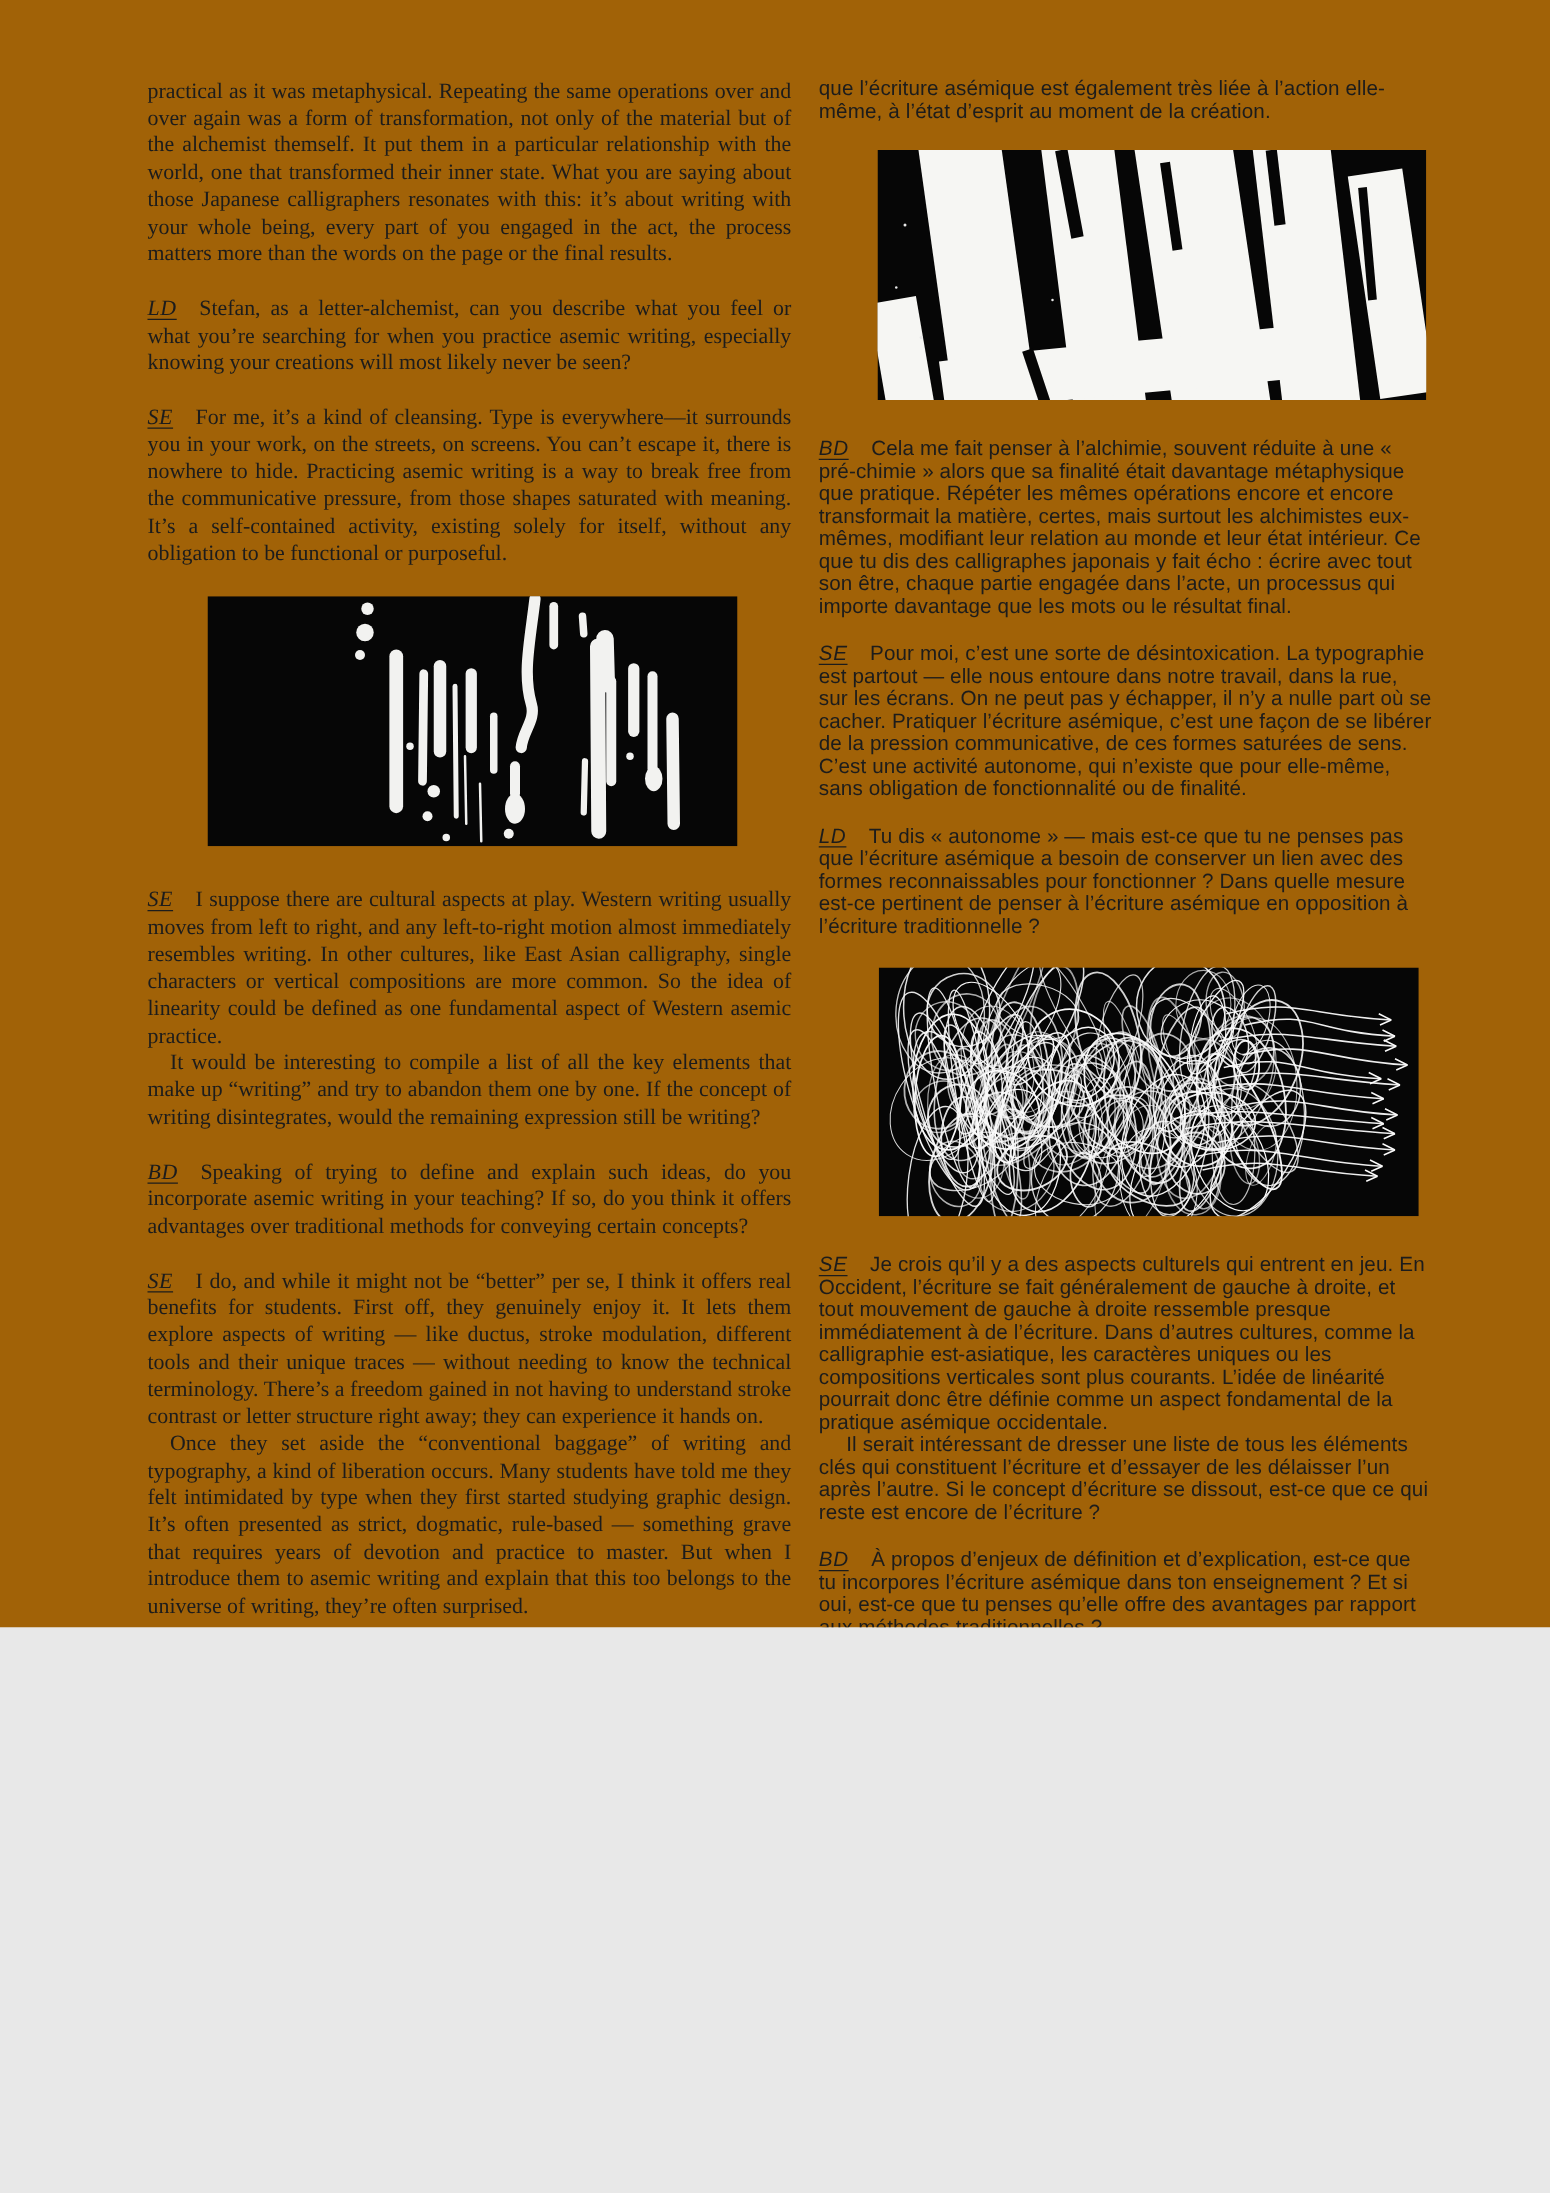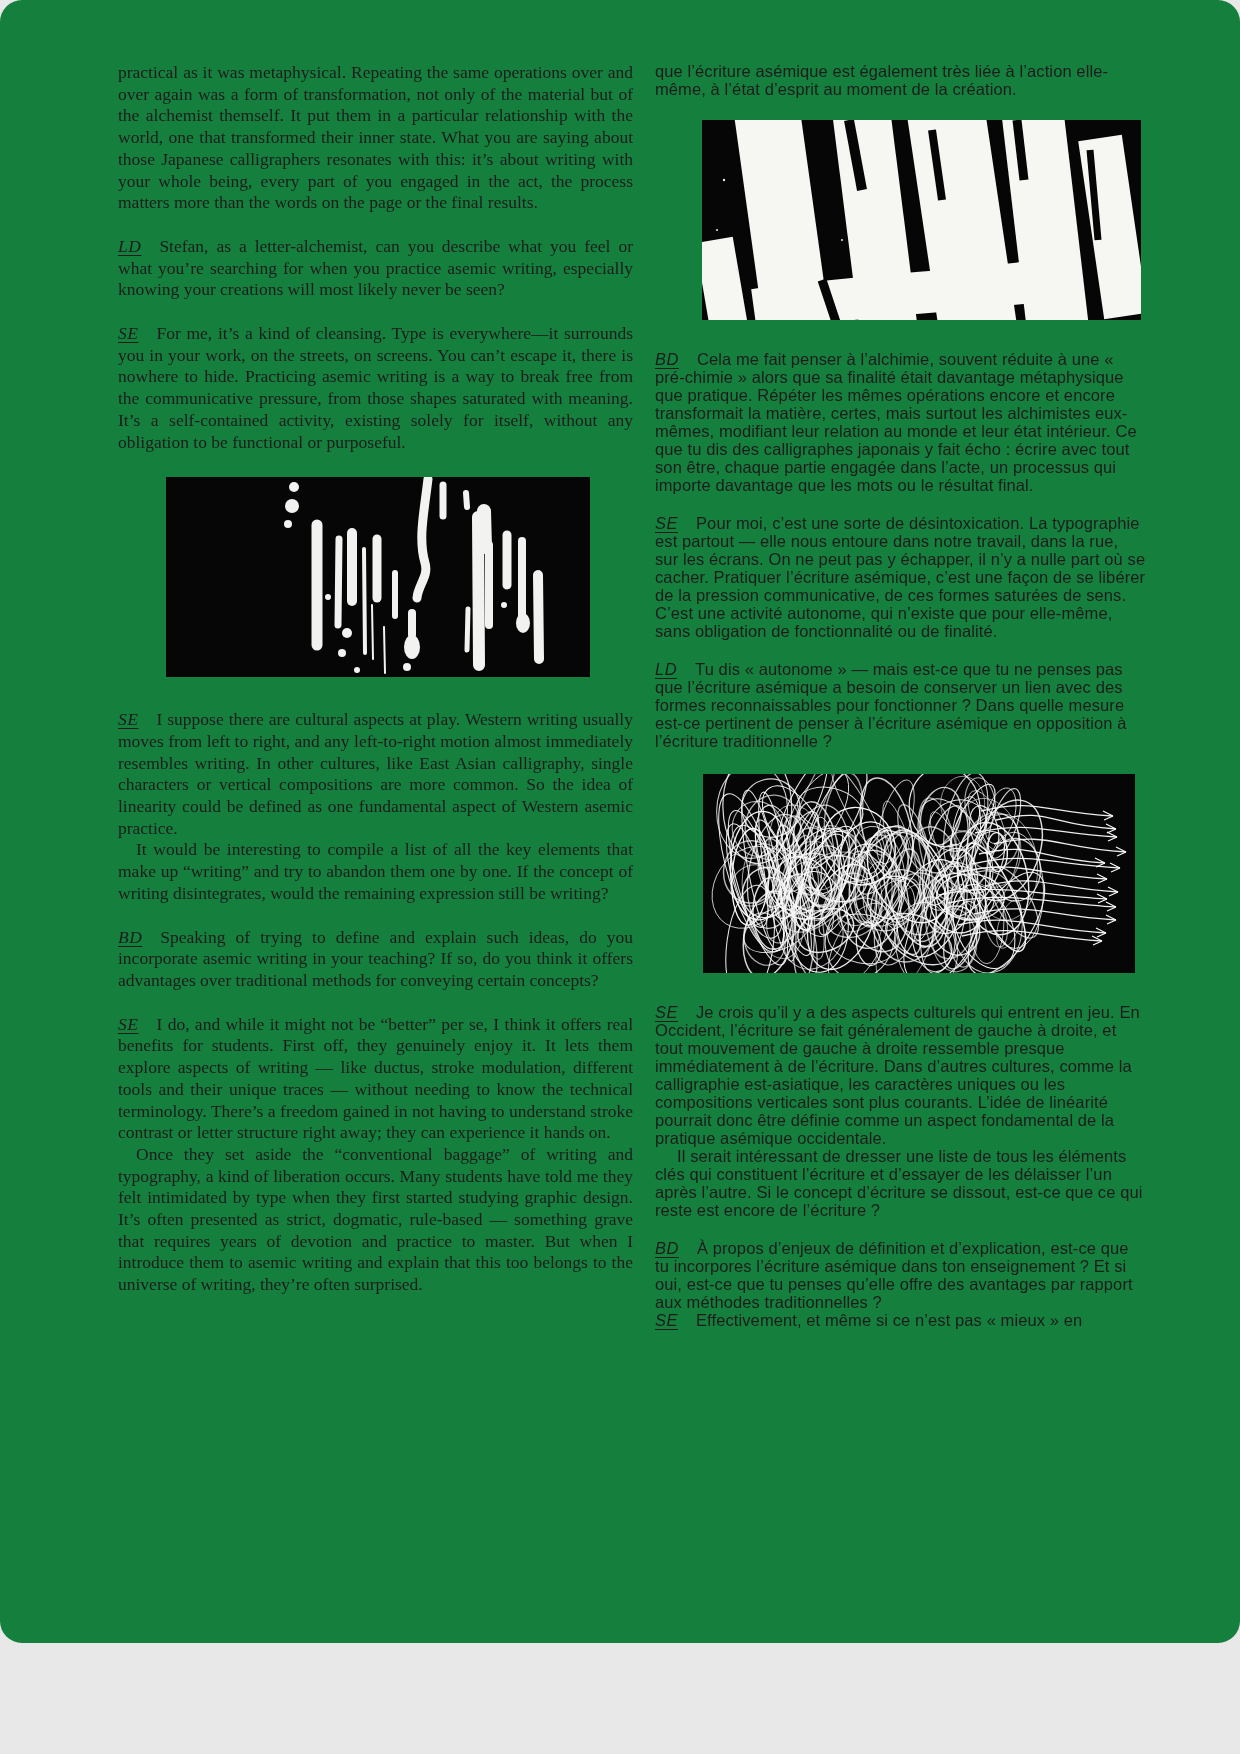--- a/index.html
+++ b/index.html
@@ -1,22 +1,21 @@
 <!DOCTYPE html>
 <html><head>
 <meta charset="utf-8">
 <style>
   html,body{margin:0;padding:0;background:#e8e8e8;}
   .page{
     position:relative;
-    width:1240px;height:1643px;
-    background:#15803d;
+    width:1240px;height:1302px;
+    background:#a16207;
     overflow:hidden;
     font-kerning:normal;
-    border-radius:22px;
   }
   .col{position:absolute;top:62px;color:#1c1c1c;}
   .col-en{
     left:118px;width:515px;
     font-family:"Liberation Serif","DejaVu Serif",serif;
     font-size:17.5px;line-height:21.7px;
     text-align:justify;
   }
   .col-fr{
     left:655px;width:491px;

